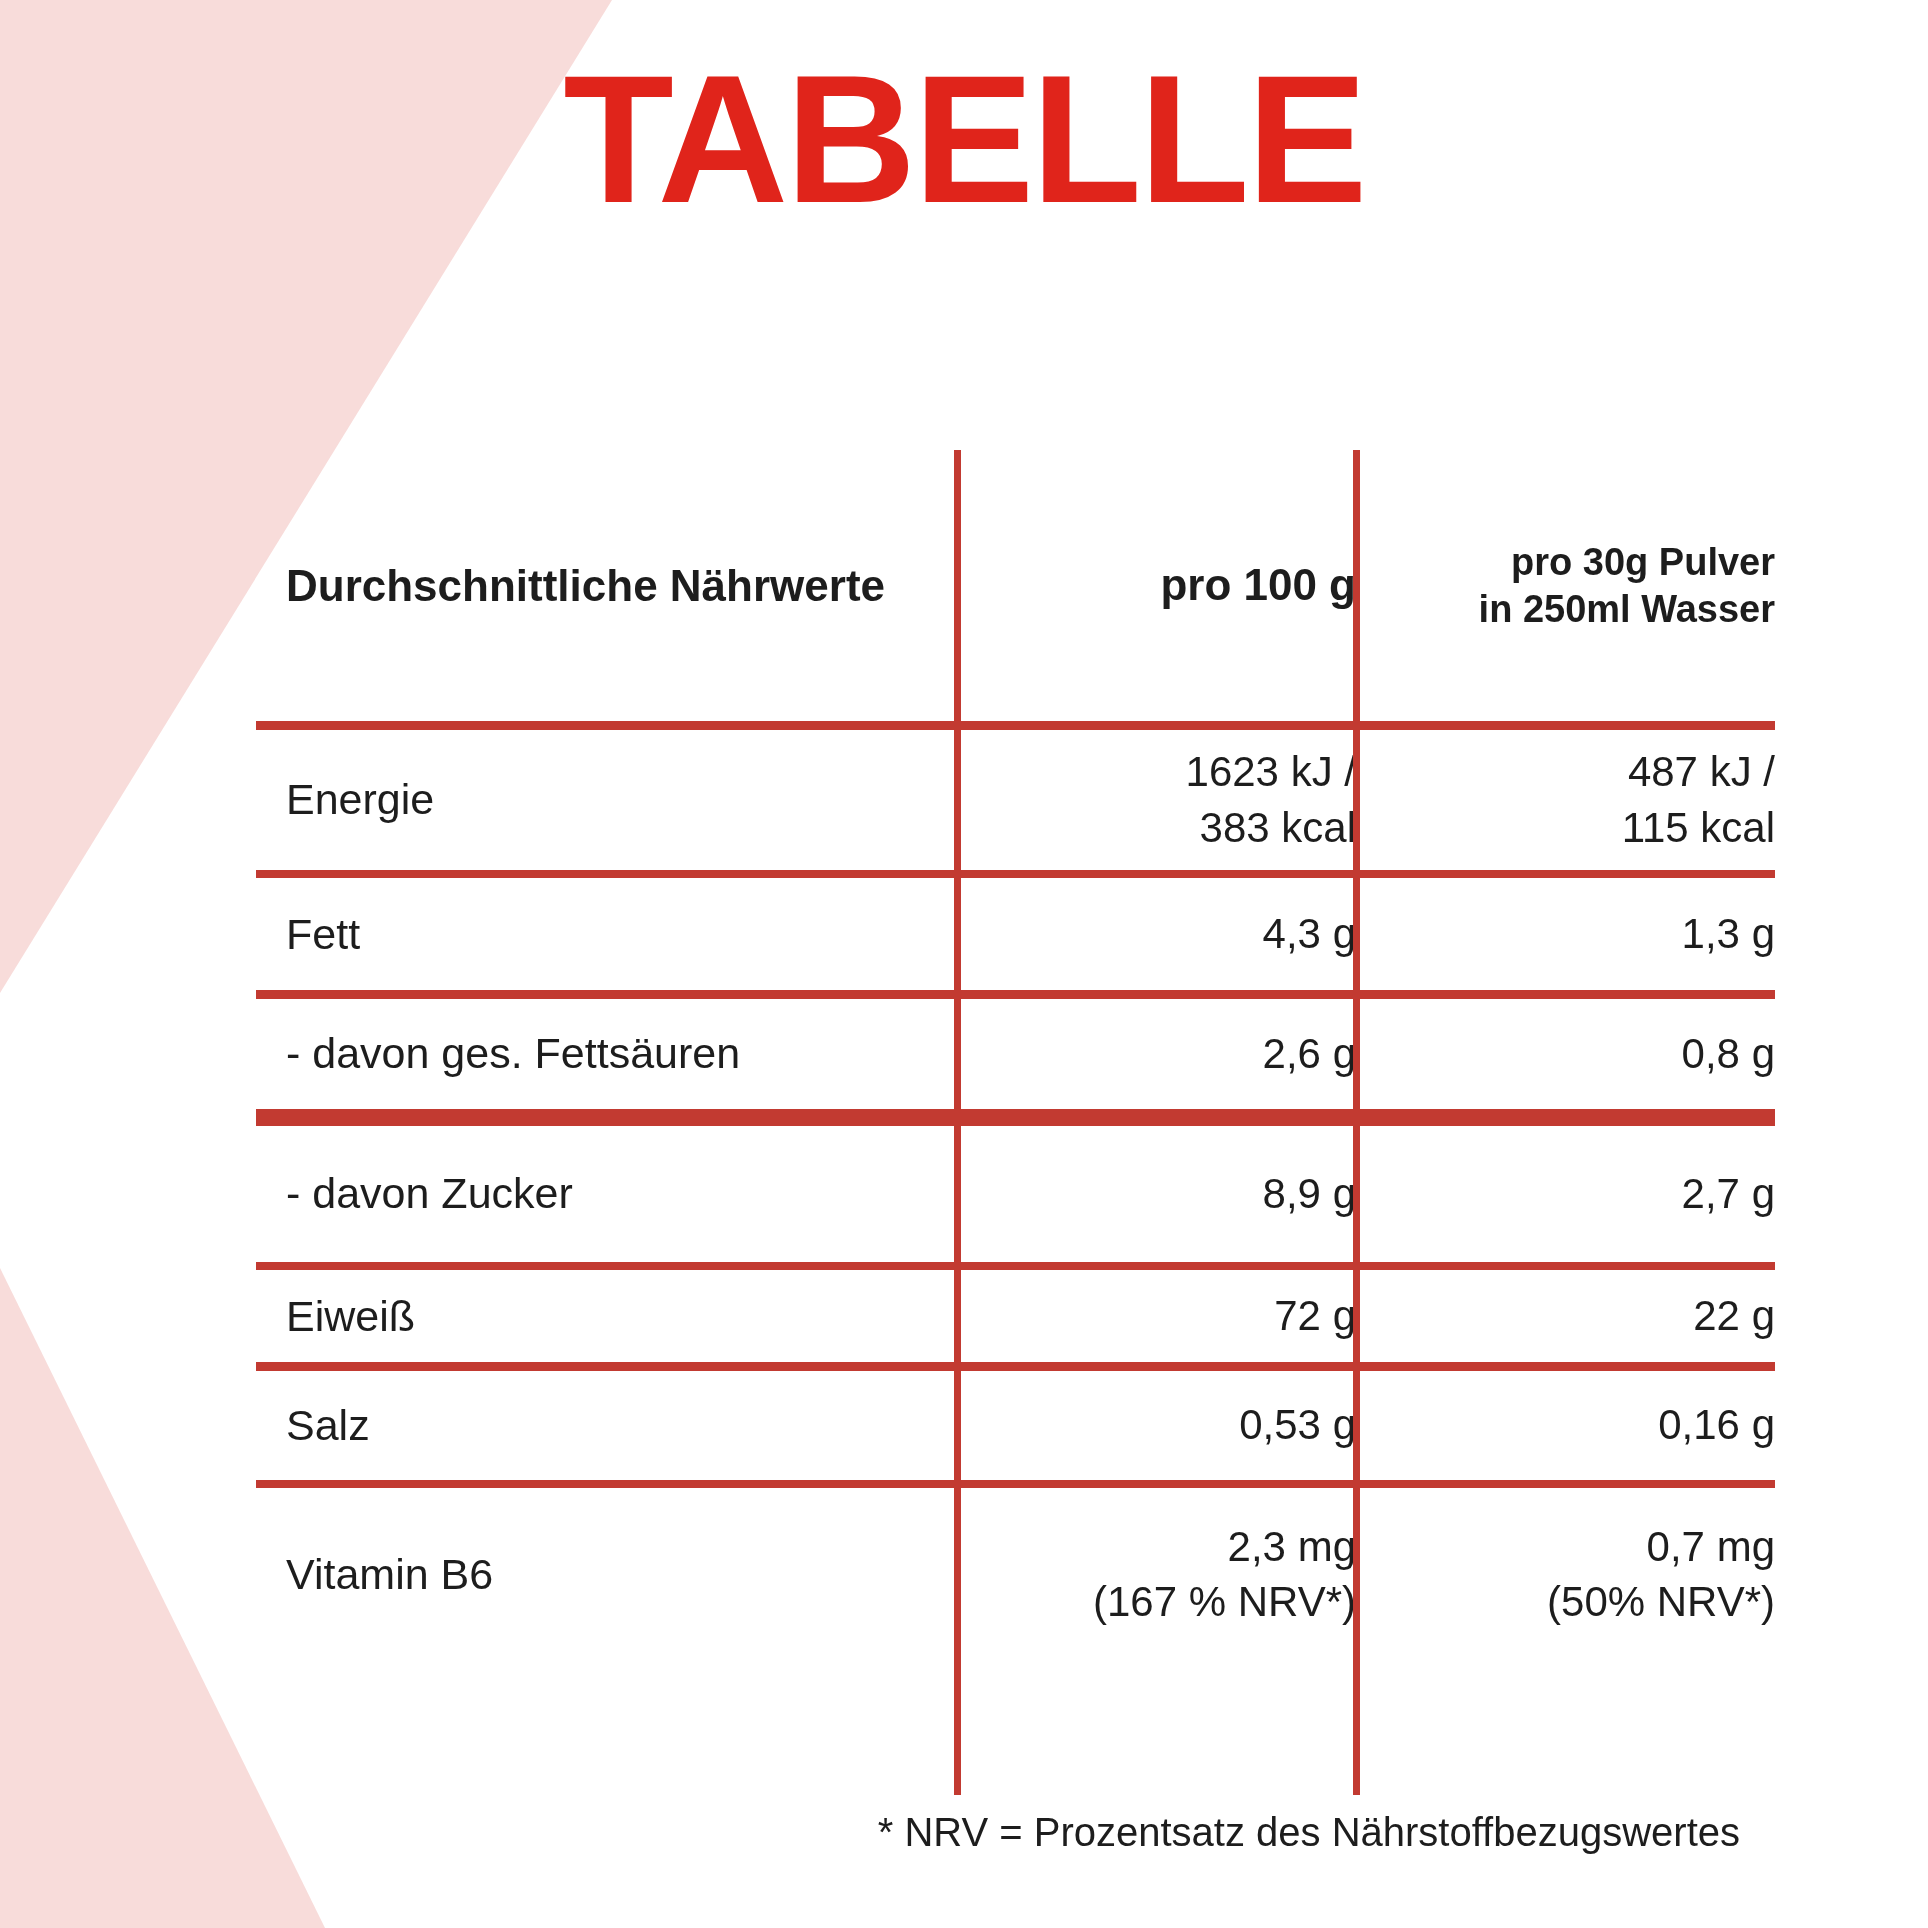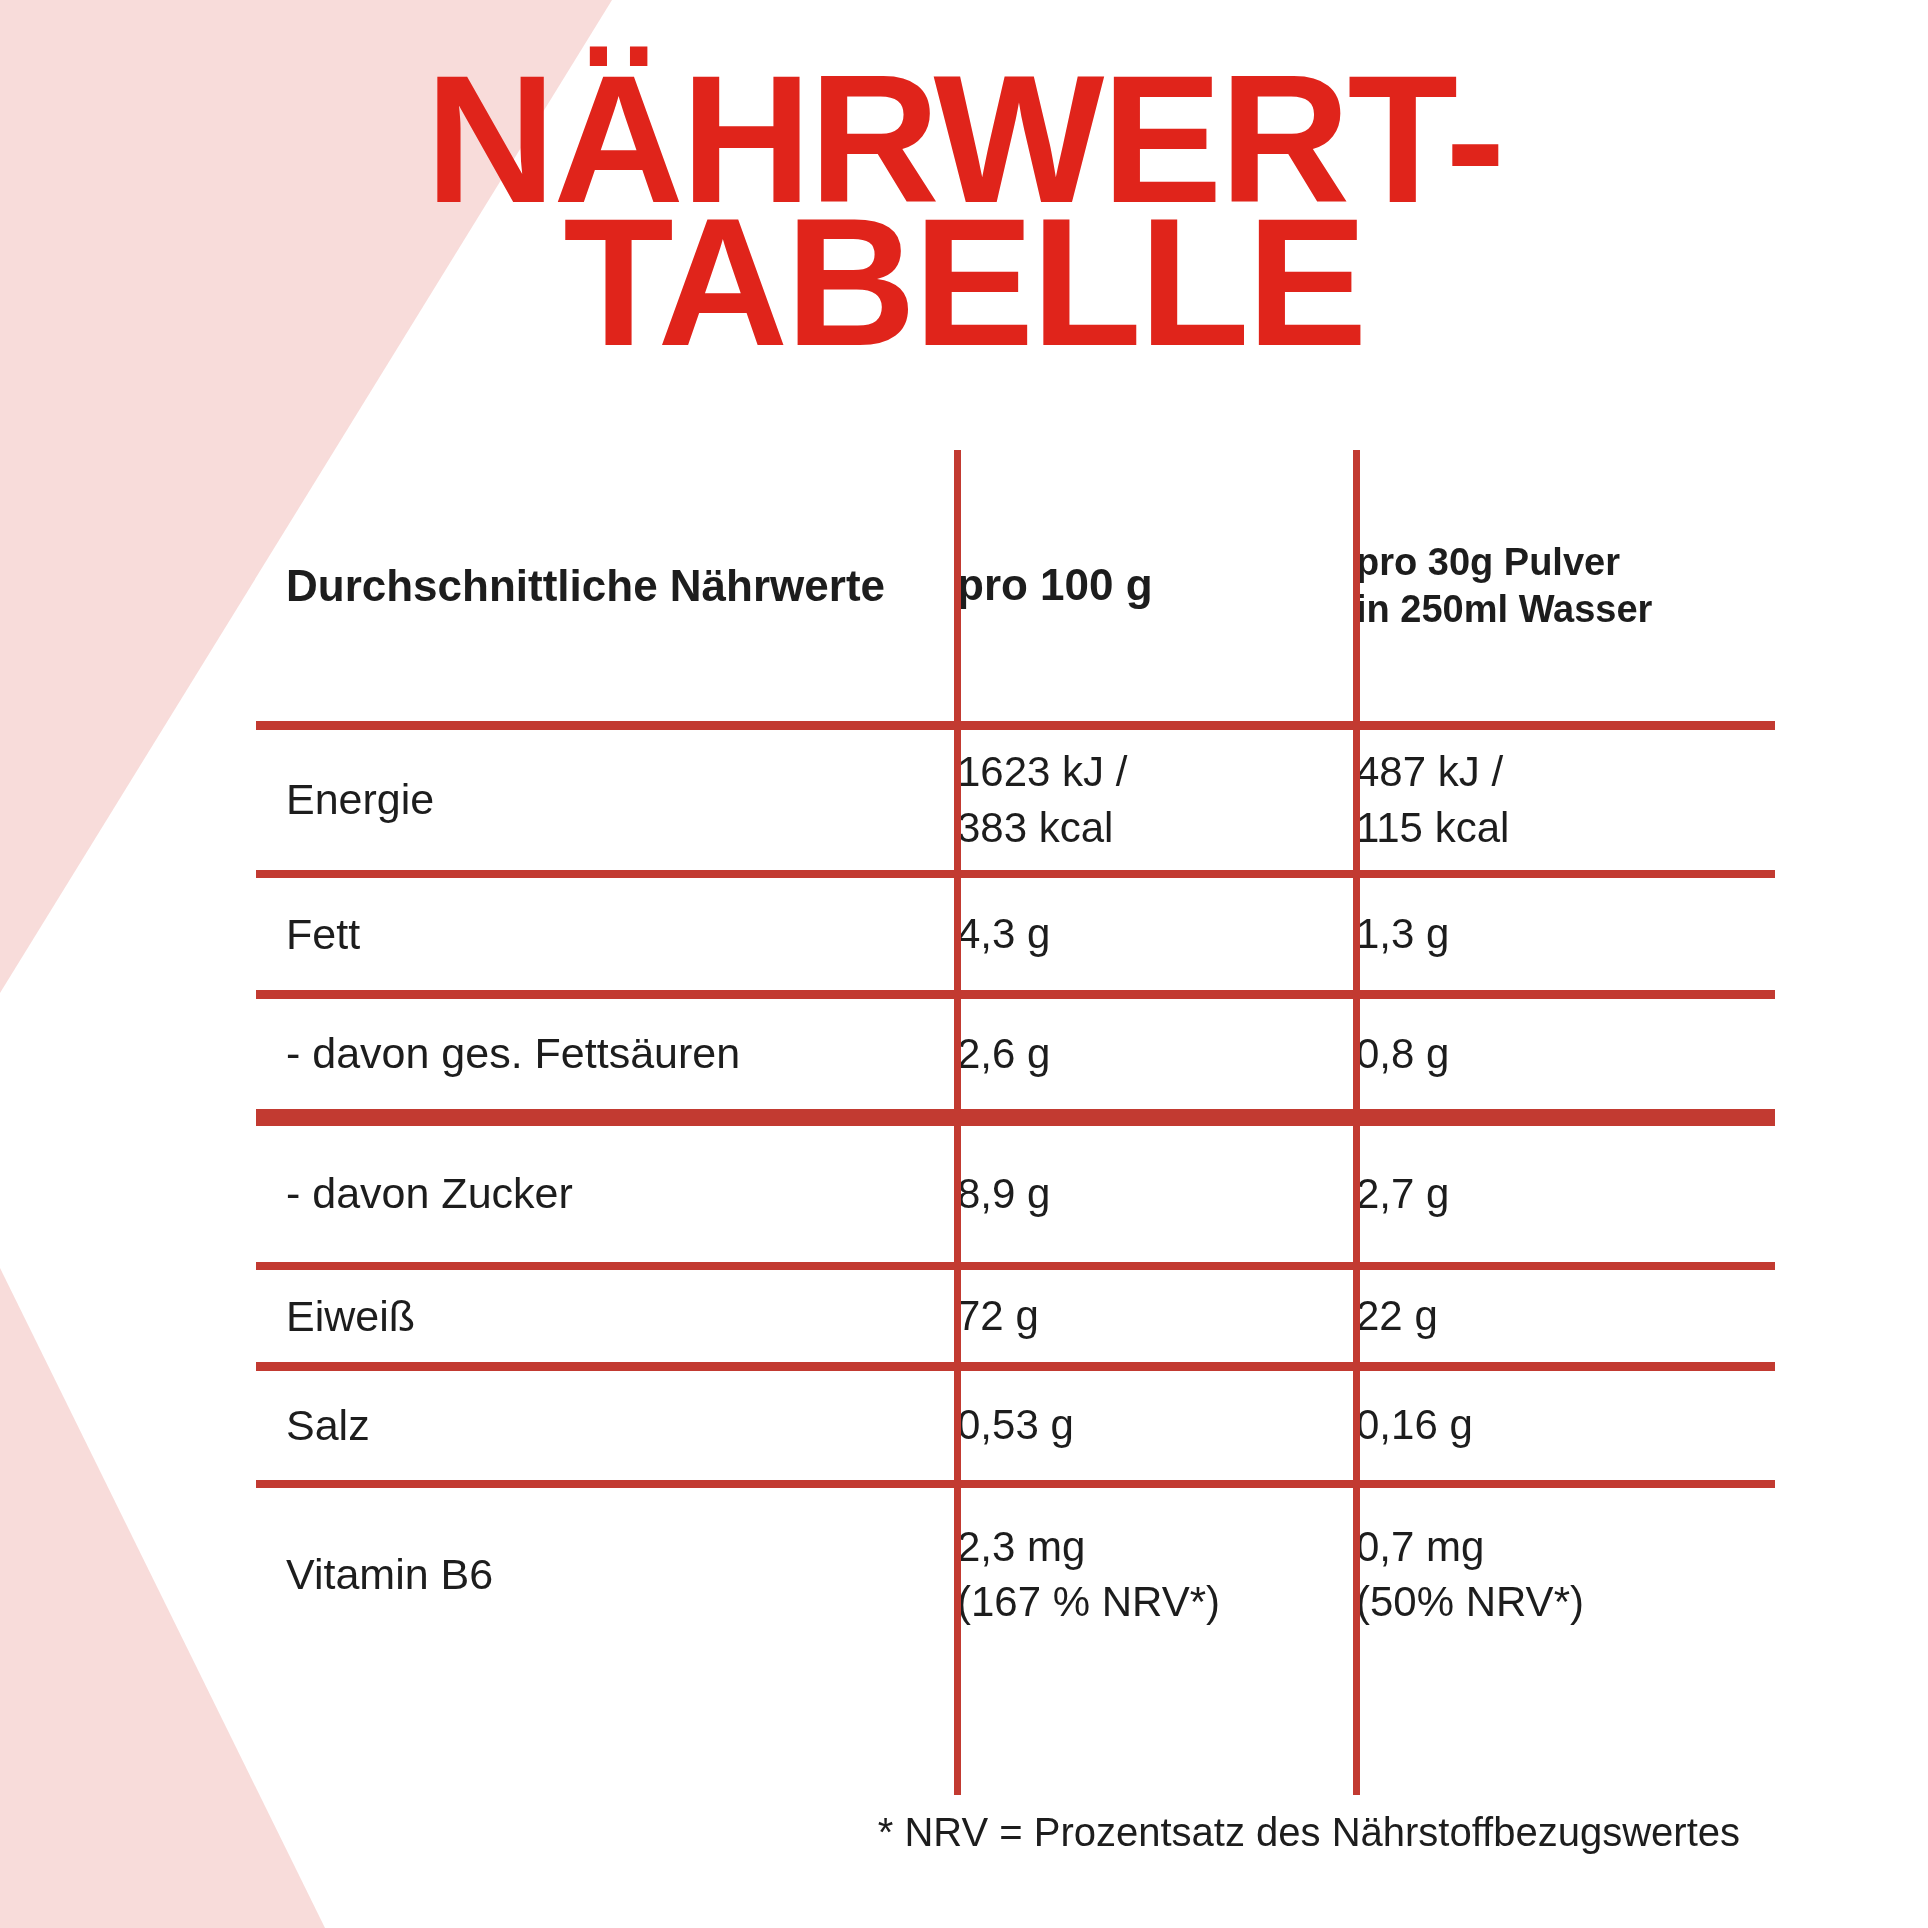--- a/index.html
+++ b/index.html
@@ -60,21 +60,21 @@
   .row.r-std5{height:92px;}
   .row.r-std6{height:109px;}
   .row.r-vitamin{height:172px;}
 
   .cell-label{
     padding-left:30px;
     font-size:43px;
     text-align:left;
   }
   .cell-value{
-    text-align:left;
+    text-align:right;
     font-size:42px;
     line-height:1.32;
     white-space:pre-line;
   }
   .row.header .cell-label{font-size:44px;font-weight:bold;}
   .row.header .cell-value{font-size:44px;font-weight:bold;}
   .row.header .cell-value.col3{font-size:38px;line-height:1.22;white-space:pre-line;}
 
   .footnote{
     position:absolute;top:1810px;right:188px;
@@ -85,21 +85,20 @@
 </style>
 </head>
 <body>
 
 <div class="canvas">
 
   <div class="wedge top"></div>
   <div class="wedge bottom"></div>
 
   <div class="title">
-    <div>NÄHRWERT-</div>
     <div>TABELLE</div>
   </div>
 
   <div class="table">
     <div class="vline v1"></div>
     <div class="vline v2"></div>
 
     <div class="rows">
 
       <div class="row header">

